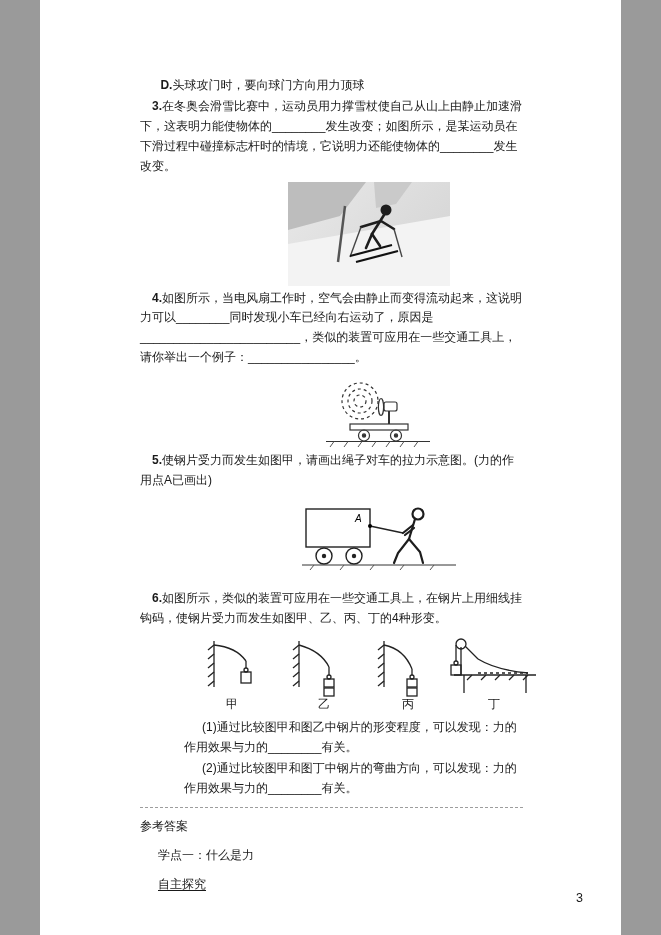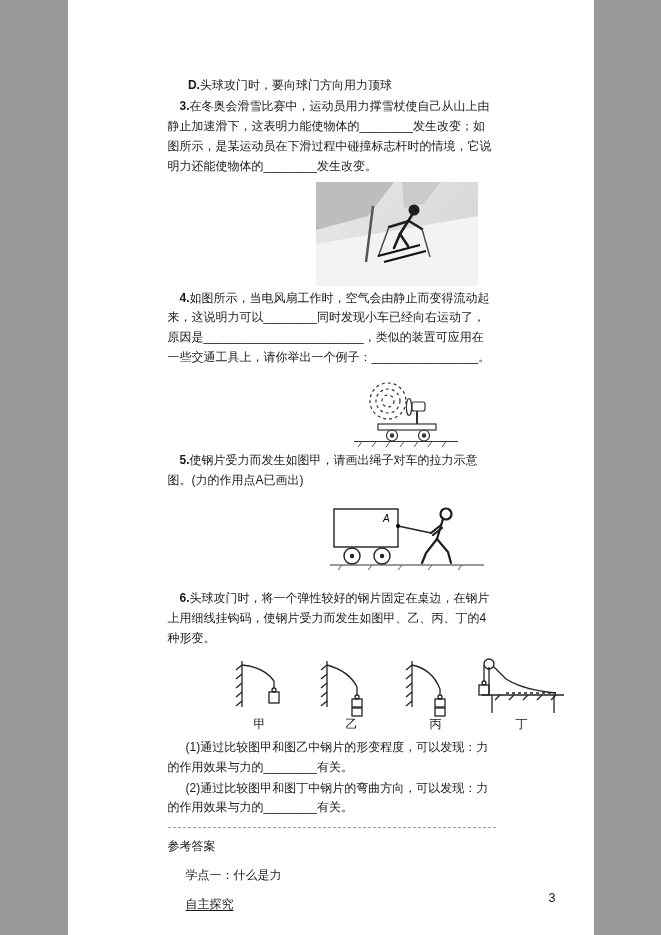--- a/index.html
+++ b/index.html
@@ -1,32 +1,32 @@
 <!DOCTYPE html>
 <html><head>
 <meta charset="utf-8">
 <style>
   * { margin:0; padding:0; box-sizing:border-box; }
   html,body { background:#9a9a9a; }
   body { font-family:"Liberation Sans","DejaVu Sans",sans-serif; }
   .page {
     position:relative;
-    width:526px; height:935px;
+    width:581px; height:935px;
     margin:0 auto;
     background:#ffffff;
     color:#1a1a1a;
     font-size:12px;
     line-height:1.66;
     padding:76px 98px 0 100px;
     overflow:hidden;
   }
   p { margin:0; }
   .optline { padding-left:1.7em; }
   .para { text-indent:1em; margin-top:1px; }
-  .sub  { text-indent:1.5em; margin-top:1px; }
+  .sub  { text-indent:1.5em; margin-top:1px;margin-left:44px; }
   .qnum { font-weight:bold; }
   .fig { position:relative; }
   .fig svg { display:block; }
   .fig-ski  { width:162px; height:104px; margin:5px 0 3px 148px;
               background:linear-gradient(135deg,#e9e9e9,#d2d2d2); }
   .fig-fan  { width:112px; height:78px;  margin:3px 0 2px 182px; }
   .fig-cart { width:158px; height:84px;  margin:4px 0 10px 160px; }
   .fig-setups { width:348px; height:80px; margin:6px 0 3px 56px; }
   .setup-label { position:absolute; top:60px; font-size:12px; }
   .sl-0 { left:30px; } .sl-1 { left:122px; } .sl-2 { left:206px; } .sl-3 { left:292px; }
@@ -126,21 +126,21 @@
         <circle cx="118" cy="19" r="5.5"></circle>
         <path d="M115,24 L109,44"></path>
         <path d="M113,30 L103,38"></path>
         <path d="M114,33 L105,40"></path>
         <path d="M109,44 L98,58 L94,68"></path>
         <path d="M109,44 L120,57 L123,68"></path>
       </g>
     </svg>
   </div>
 
-  <p class="para"><span class="qnum">6.</span><span>头球攻门时，将一个弹性较好的钢片固定在桌边，在钢片上用细线挂钩码，使钢片受力而发生如图甲、乙、丙、丁的4种形变。</span></p>
+  <p class="para"><span class="qnum">6.</span><span>如图所示，类似的装置可应用在一些交通工具上，在钢片上用细线挂钩码，使钢片受力而发生如图甲、乙、丙、丁的4种形变。</span></p>
 
   <div class="fig fig-setups">
     <svg viewBox="0 0 348 62" width="348" height="62">
 
       <g stroke="#222" fill="none" stroke-width="1.3">
         <line x1="18" y1="6" x2="18" y2="52"></line>
         <line x1="18" y1="10" x2="12" y2="15"></line>
           <line x1="18" y1="19" x2="12" y2="24"></line>
         <line x1="18" y1="28" x2="12" y2="33"></line>
           <line x1="18" y1="37" x2="12" y2="42"></line>

